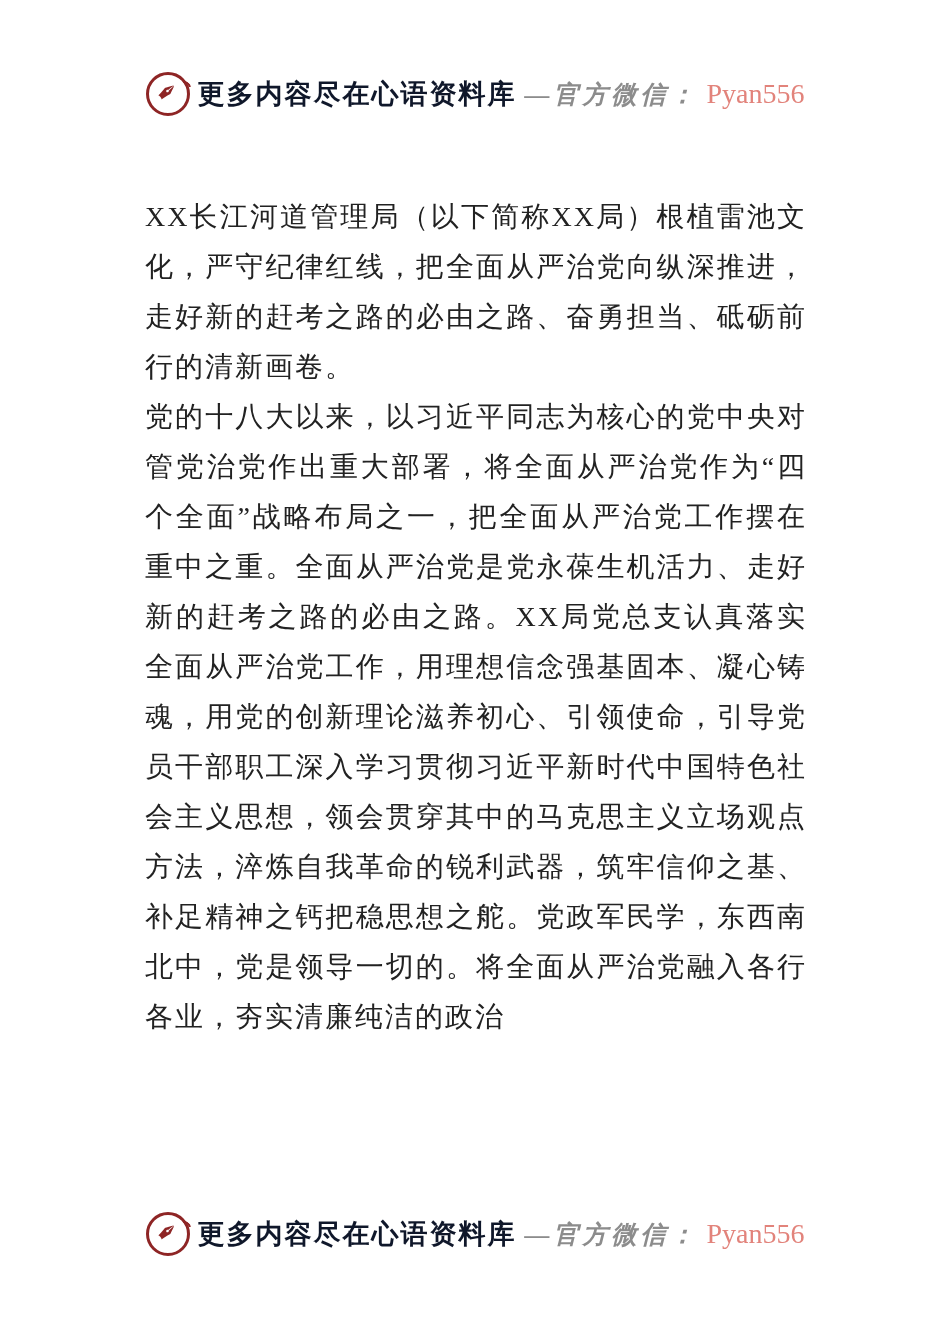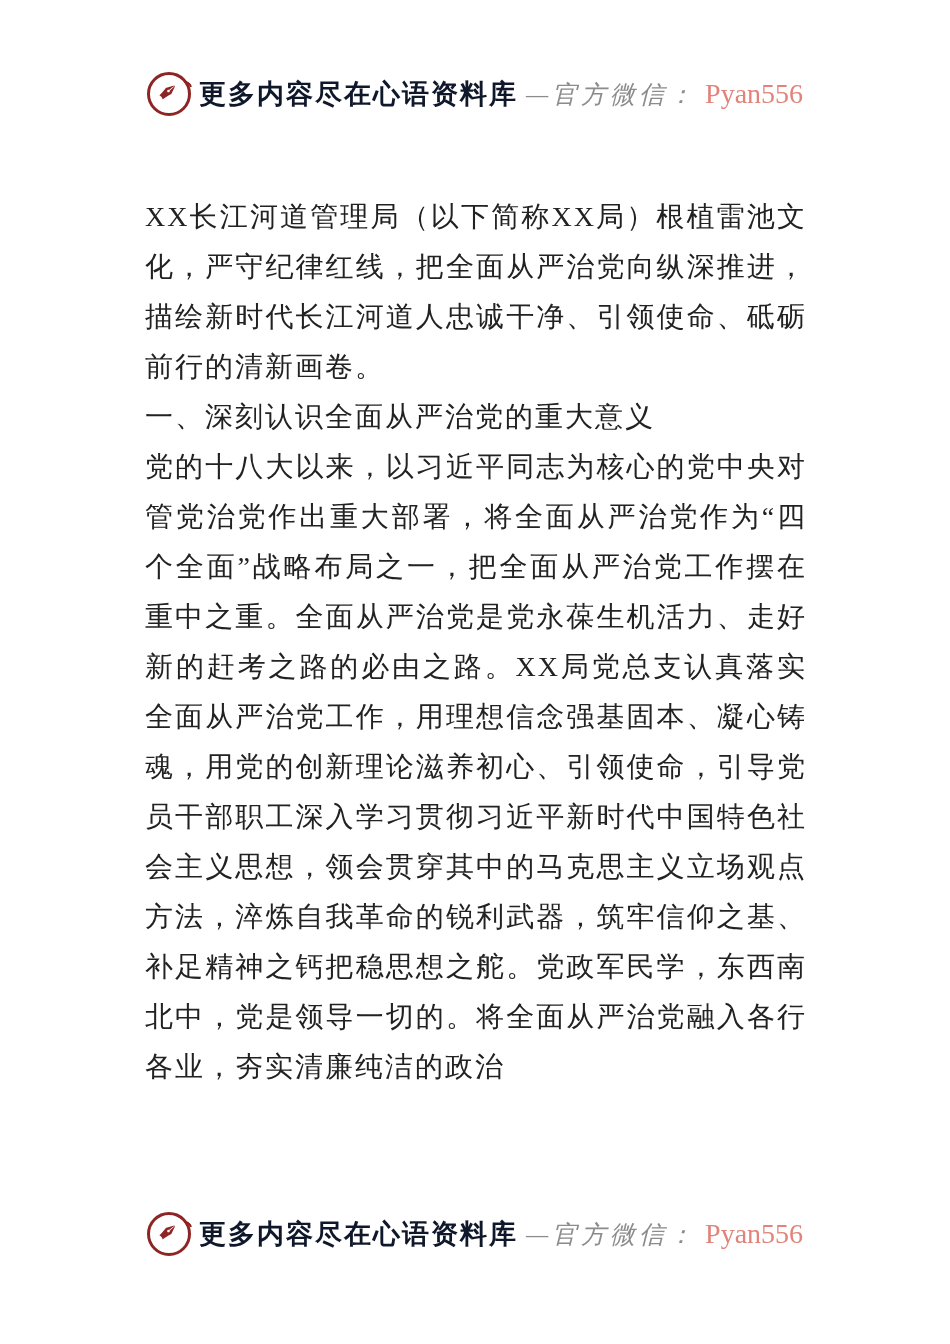--- a/index.html
+++ b/index.html
@@ -64,20 +64,21 @@
     color: #0f172a;
     white-space: nowrap;
   }
   .wechat-label {
     font-family: "Liberation Serif", serif;
     font-style: italic;
     font-size: 25px;
     letter-spacing: 4px;
     color: #8c8c8c;
     white-space: nowrap;
+    font-weight: bold;
   }
   .wechat-id {
     font-family: Liberation Serif, serif;
     font-size: 28px;
     color: #e2837b;
     white-space: nowrap;
   }
 
   
   .doc-title { text-align: center; color: #000; }
@@ -118,22 +119,21 @@
     <span class="logo-badge">
       <span class="nib">✒</span>
     </span>
     <span class="brand-text">更多内容尽在心语资料库</span>
     <span class="wechat-label">—官方微信：</span>
     <span class="wechat-id">Pyan556</span>
   </div>
 
 
   <div class="doc-body">
-    <p>XX长江河道管理局（以下简称XX局）根植雷池文化，严守纪律红线，把全面从严治党向纵深推进，描绘新时代长江河道人忠诚干净、引领使命、砥砺前行的清新画卷。</p>
-    <p>一、深刻认识全面从严治党的重大意义</p>
+    <p>XX长江河道管理局（以下简称XX局）根植雷池文化，严守纪律红线，把全面从严治党向纵深推进，走好新的赶考之路的必由之路、奋勇担当、砥砺前行的清新画卷。</p>
     <p>党的十八大以来，以习近平同志为核心的党中央对管党治党作出重大部署，将全面从严治党作为“四个全面”战略布局之一，把全面从严治党工作摆在重中之重。全面从严治党是党永葆生机活力、走好新的赶考之路的必由之路。XX局党总支认真落实全面从严治党工作，用理想信念强基固本、凝心铸魂，用党的创新理论滋养初心、引领使命，引导党员干部职工深入学习贯彻习近平新时代中国特色社会主义思想，领会贯穿其中的马克思主义立场观点方法，淬炼自我革命的锐利武器，筑牢信仰之基、补足精神之钙把稳思想之舵。党政军民学，东西南北中，党是领导一切的。将全面从严治党融入各行各业，夯实清廉纯洁的政治</p>
   </div>
 
   <div class="watermark-row footer">
     <span class="logo-badge">
       <span class="nib">✒</span>
     </span>
     <span class="brand-text">更多内容尽在心语资料库</span>
     <span class="wechat-label">—官方微信：</span>
     <span class="wechat-id">Pyan556</span>

